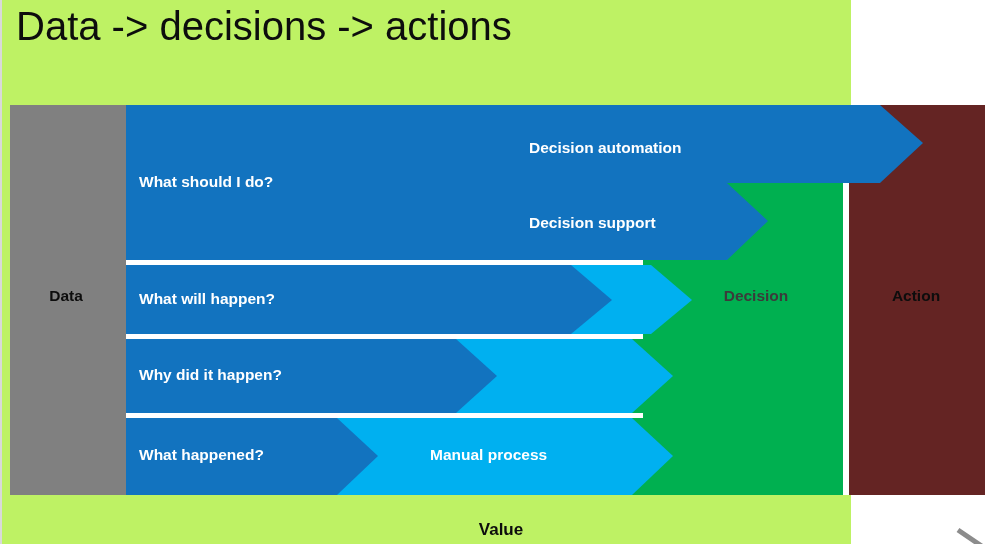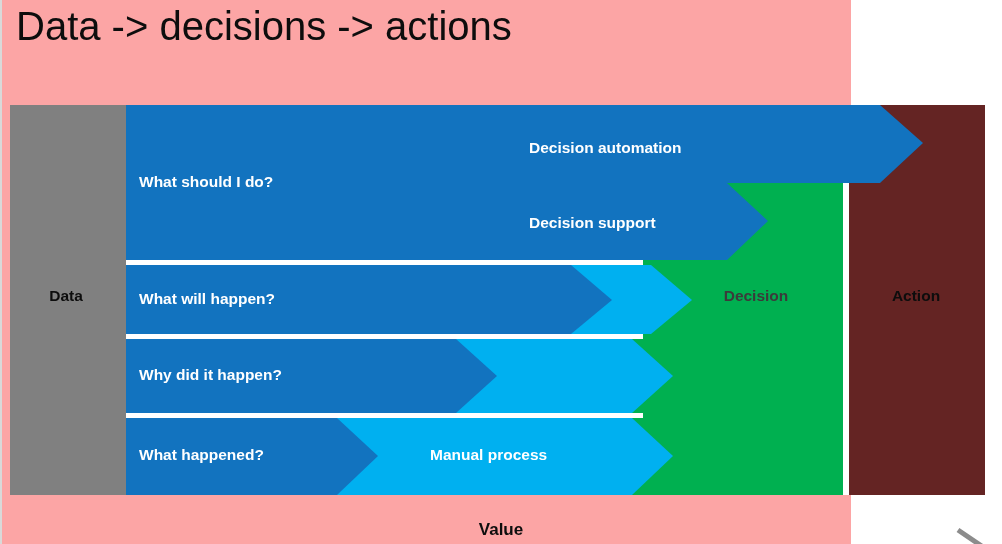--- a/index.html
+++ b/index.html
@@ -13,21 +13,21 @@
     position: relative;
     overflow: hidden;
     font-family: "Liberation Sans", sans-serif;
   }
 
   .slide {
     position: absolute;
     left: 0; top: 0;
     width: 851px;
     height: 544px;
-    background: #fca5a5;
+    background: #bef264;
   }
 
   
   .page-edge {
     position: absolute;
     left: 0px; top: 0px;
     width: 2px; height: 544px;
     background: #d9d9d9;
   }
 

